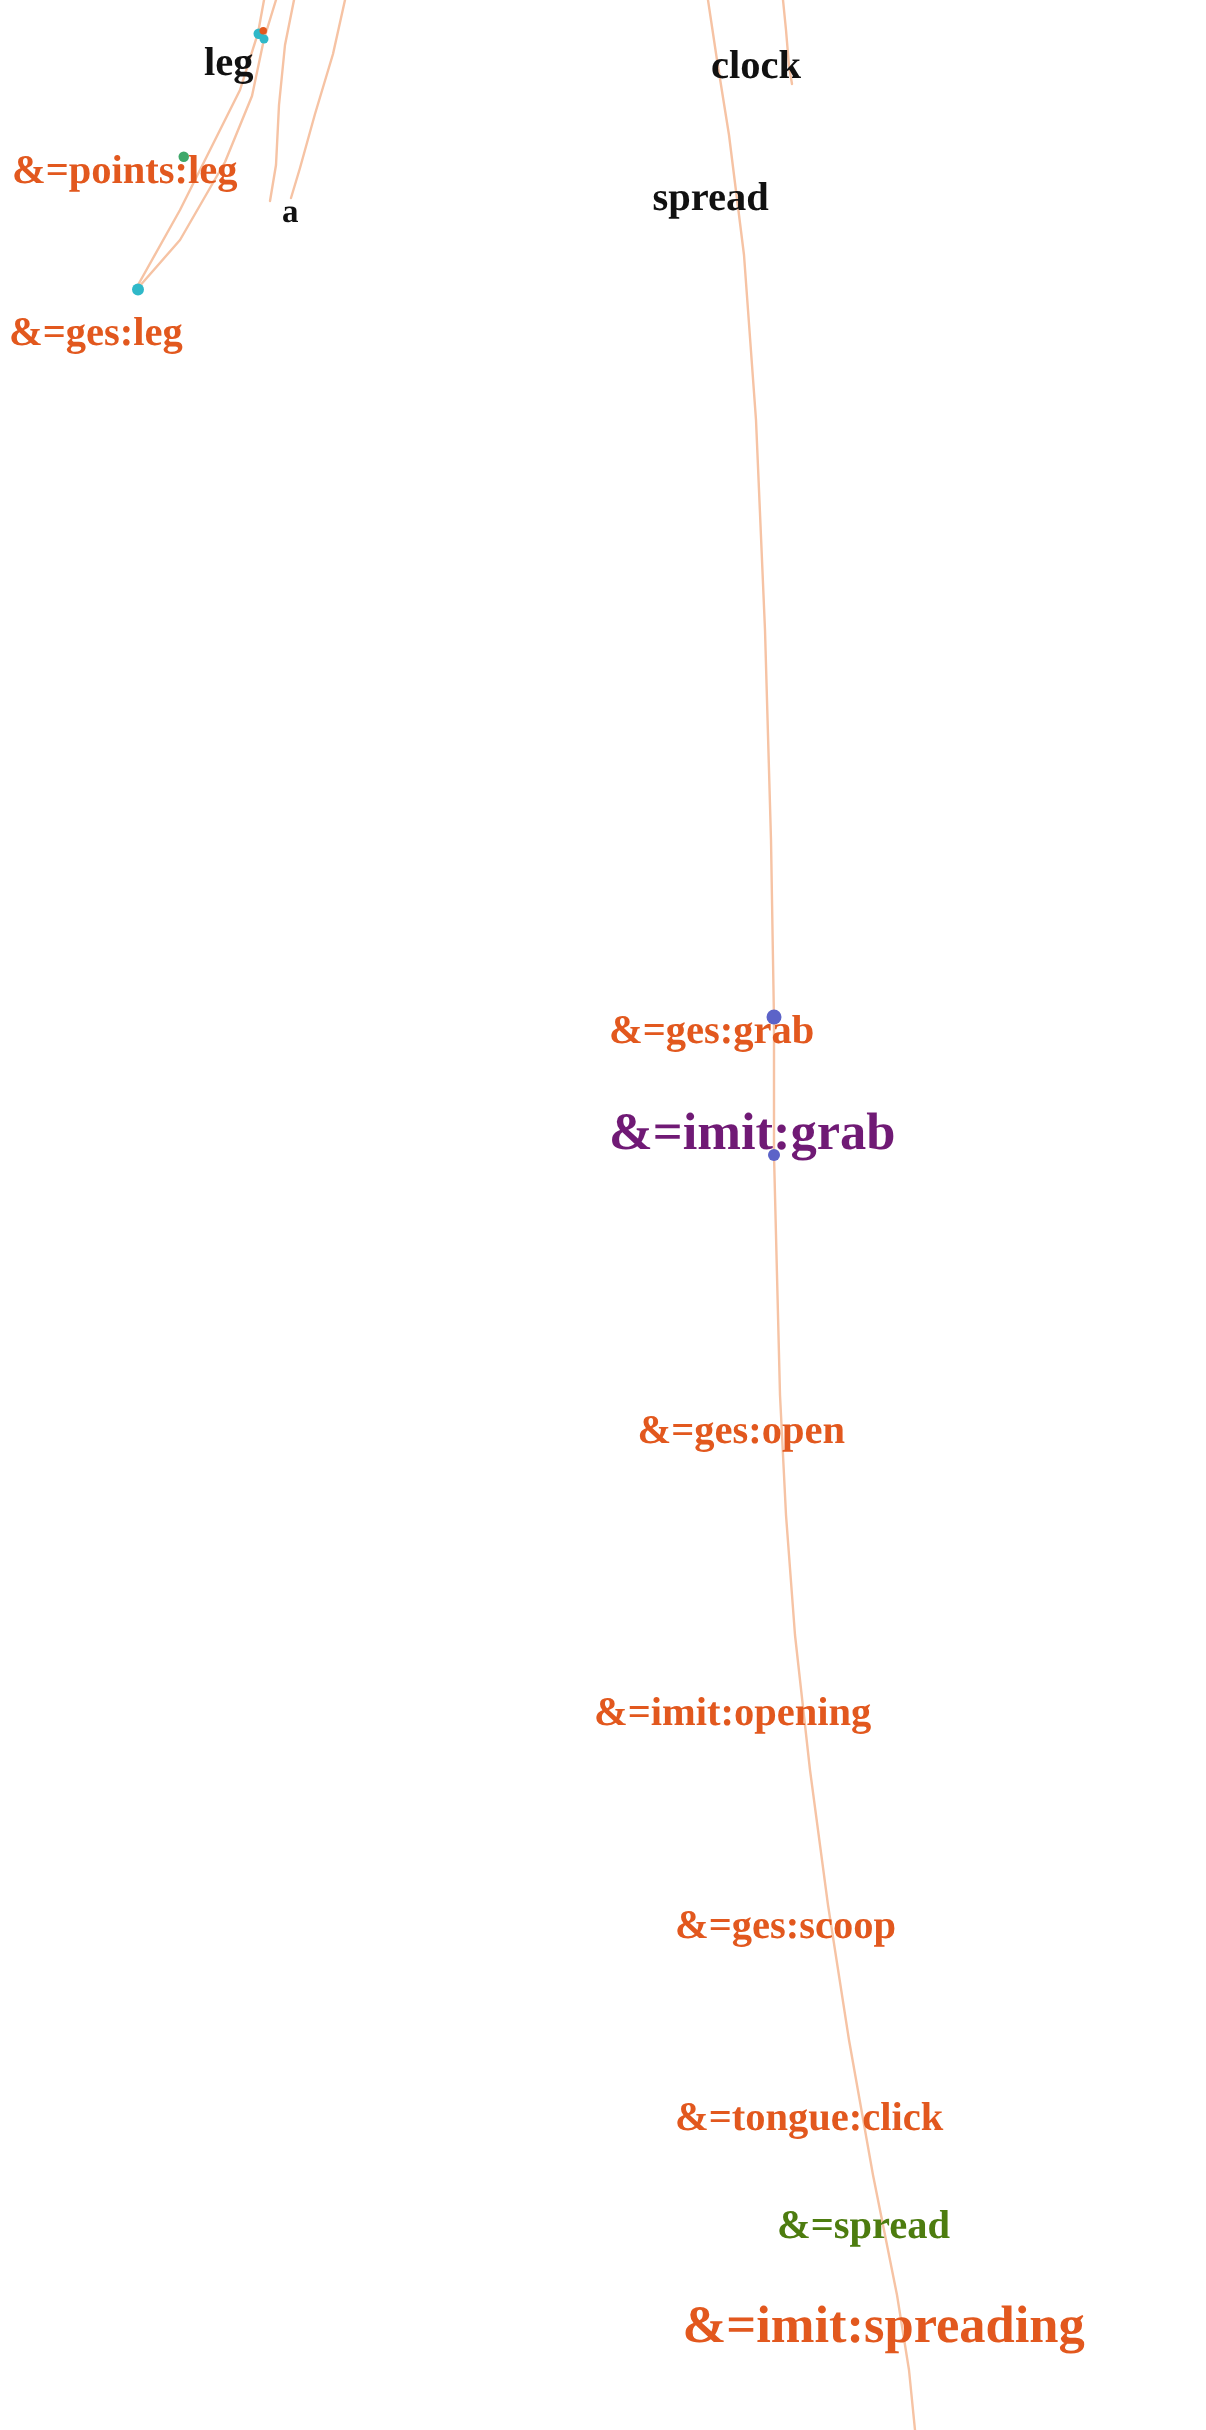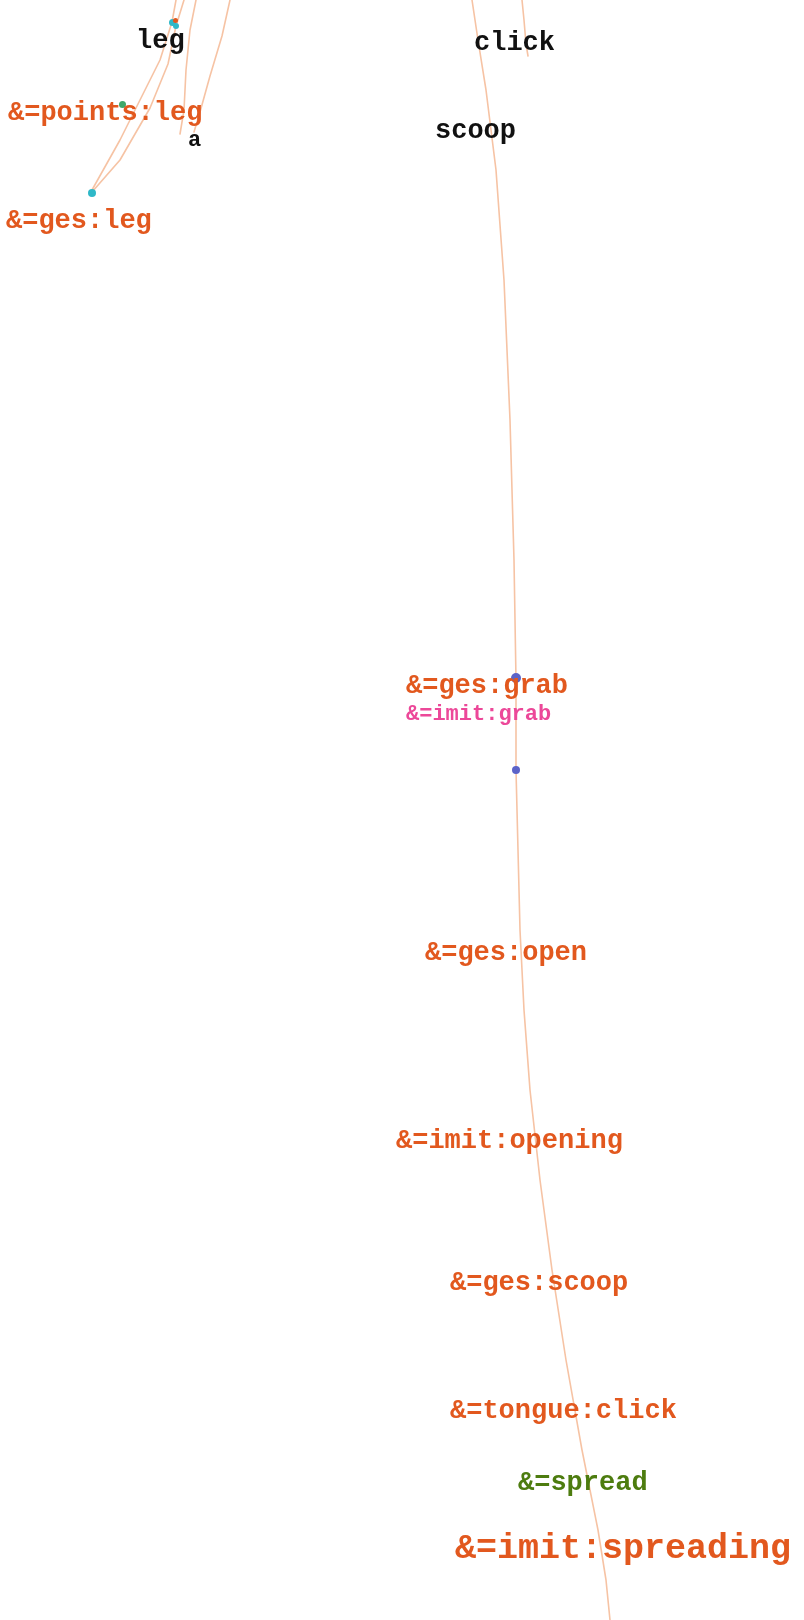--- a/index.html
+++ b/index.html
@@ -7,21 +7,21 @@
     margin: 0;
     padding: 0;
     background: #ffffff;
   }
   #stage {
     position: relative;
     width: 804px;
     height: 1620px;
     background: #ffffff;
     overflow: hidden;
-    font-family: Liberation Mono, monospace;
+    font-family: Liberation Serif, serif;
   }
   #edge-layer {
     position: absolute;
     left: 0;
     top: 0;
     width: 804px;
     height: 1620px;
     pointer-events: none;
   }
   .node-label {
@@ -62,29 +62,29 @@
       <div class="dot" style="left: 118.5px; top: 100.5px; width: 7px; height: 7px; background: rgb(63, 168, 106);"></div>
       <div class="dot" style="left: 88px; top: 189px; width: 8px; height: 8px; background: rgb(47, 184, 200);"></div>
       <div class="dot" style="left: 511px; top: 673px; width: 10px; height: 10px; background: rgb(92, 99, 200);"></div>
       <div class="dot" style="left: 512px; top: 766px; width: 8px; height: 8px; background: rgb(92, 99, 200);"></div>
       <div class="dot" style="left: 172.5px; top: 17.5px; width: 5px; height: 5px; background: rgb(226, 88, 30);"></div>
     </div>
 
   <div id="word-layer">
       <div class="node-label word-node" style="left: 136px; top: 28px; font-size: 27px; color: rgb(17, 17, 17);">leg</div>
       <div class="node-label word-node" style="left: 188px; top: 130px; font-size: 22px; color: rgb(17, 17, 17);">a</div>
-      <div class="node-label word-node" style="left: 474px; top: 30px; font-size: 27px; color: rgb(17, 17, 17);">click</div>
-      <div class="node-label word-node" style="left: 435px; top: 118px; font-size: 27px; color: rgb(17, 17, 17);">scoop</div>
+      <div class="node-label word-node" style="left: 474px; top: 30px; font-size: 27px; color: rgb(17, 17, 17);">clock</div>
+      <div class="node-label word-node" style="left: 435px; top: 118px; font-size: 27px; color: rgb(17, 17, 17);">spread</div>
     </div>
 
   <div id="anno-layer">
       <div class="node-label anno-node" style="left: 8px; top: 100px; font-size: 27px; color: rgb(226, 88, 30);">&amp;=points:leg</div>
       <div class="node-label anno-node" style="left: 6px; top: 208px; font-size: 27px; color: rgb(226, 88, 30);">&amp;=ges:leg</div>
       <div class="node-label anno-node" style="left: 406px; top: 673px; font-size: 27px; color: rgb(226, 88, 30); text-align: right;">&amp;=ges:grab</div>
-      <div class="node-label anno-node" style="left: 406px; top: 704px; font-size: 22px; color: #ec4899;">&amp;=imit:grab</div>
+      <div class="node-label anno-node" style="left: 406px; top: 737px; font-size: 35px; color: #701a75;">&amp;=imit:grab</div>
       <div class="node-label anno-node" style="left: 425px; top: 940px; font-size: 27px; color: rgb(226, 88, 30);">&amp;=ges:open</div>
       <div class="node-label anno-node" style="left: 396px; top: 1128px; font-size: 27px; color: rgb(226, 88, 30);">&amp;=imit:opening</div>
       <div class="node-label anno-node" style="left: 450px; top: 1270px; font-size: 27px; color: rgb(226, 88, 30);">&amp;=ges:scoop</div>
       <div class="node-label anno-node" style="left: 450px; top: 1386px; font-size: 27px; color: rgb(226, 88, 30); margin-top: 12px;">&amp;=tongue:click</div>
       <div class="node-label anno-node" style="left: 518px; top: 1470px; font-size: 27px; color: #4d7c0f;">&amp;=spread</div>
       <div class="node-label anno-node" style="left: 455px; top: 1532px; font-size: 35px; color: rgb(226, 88, 30);">&amp;=imit:spreading</div>
     </div>
 
 </div>
 

